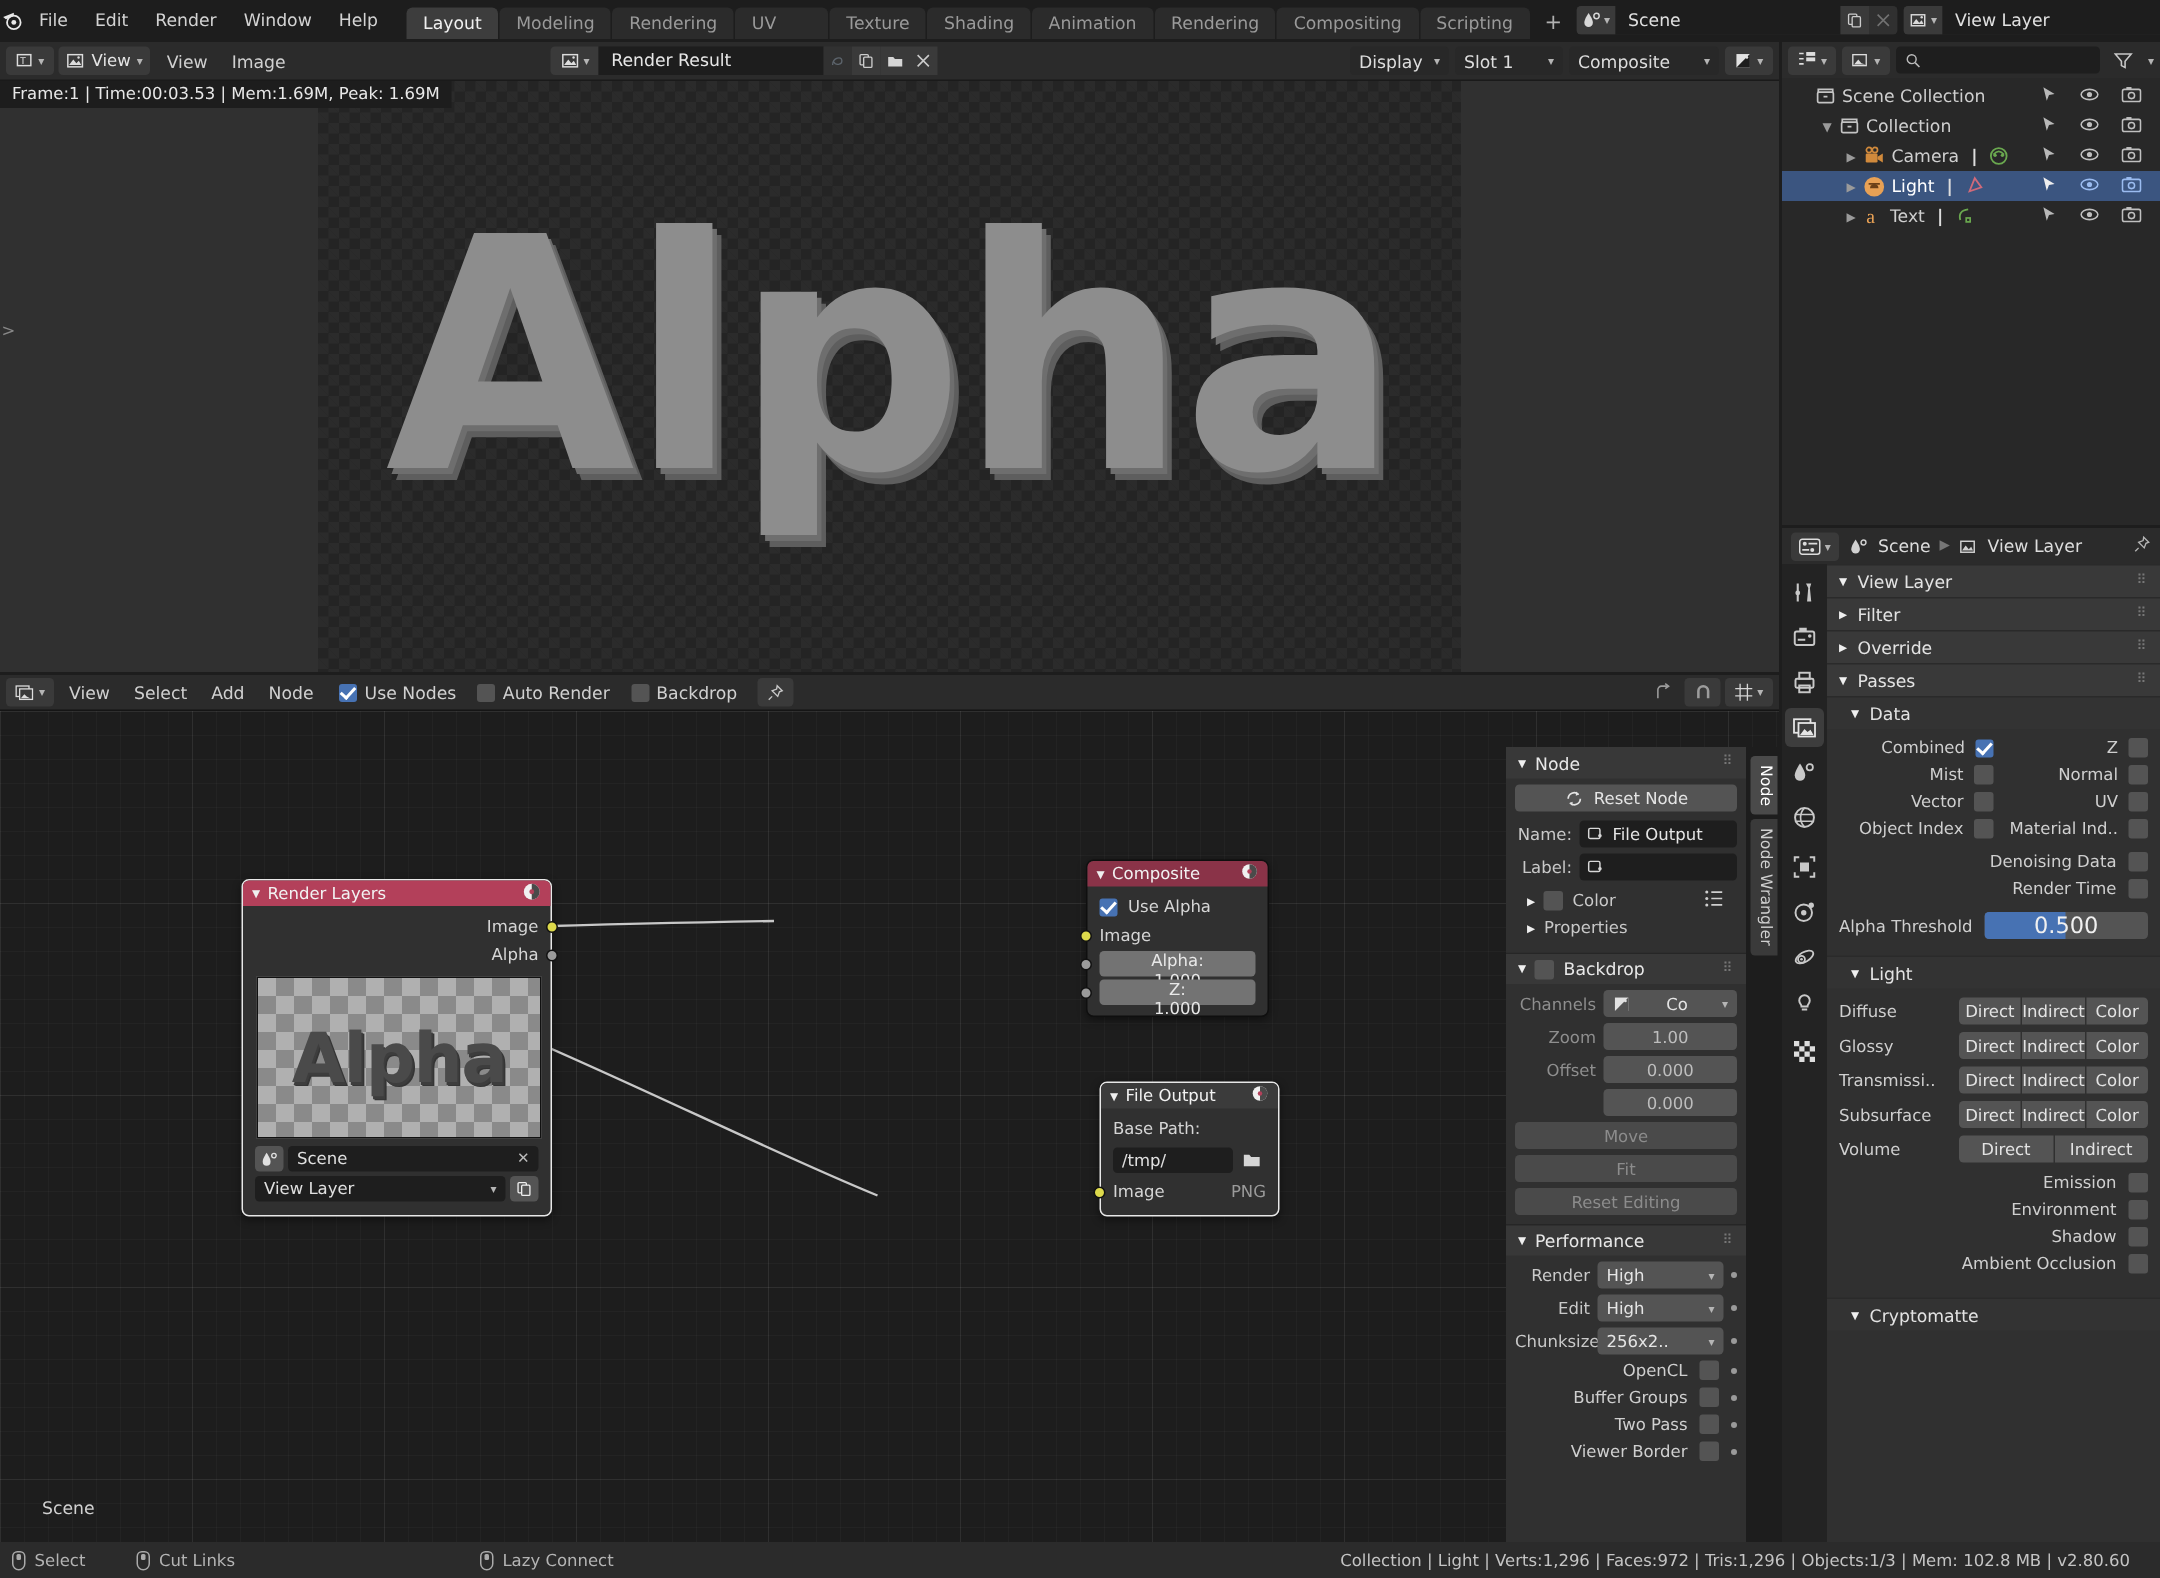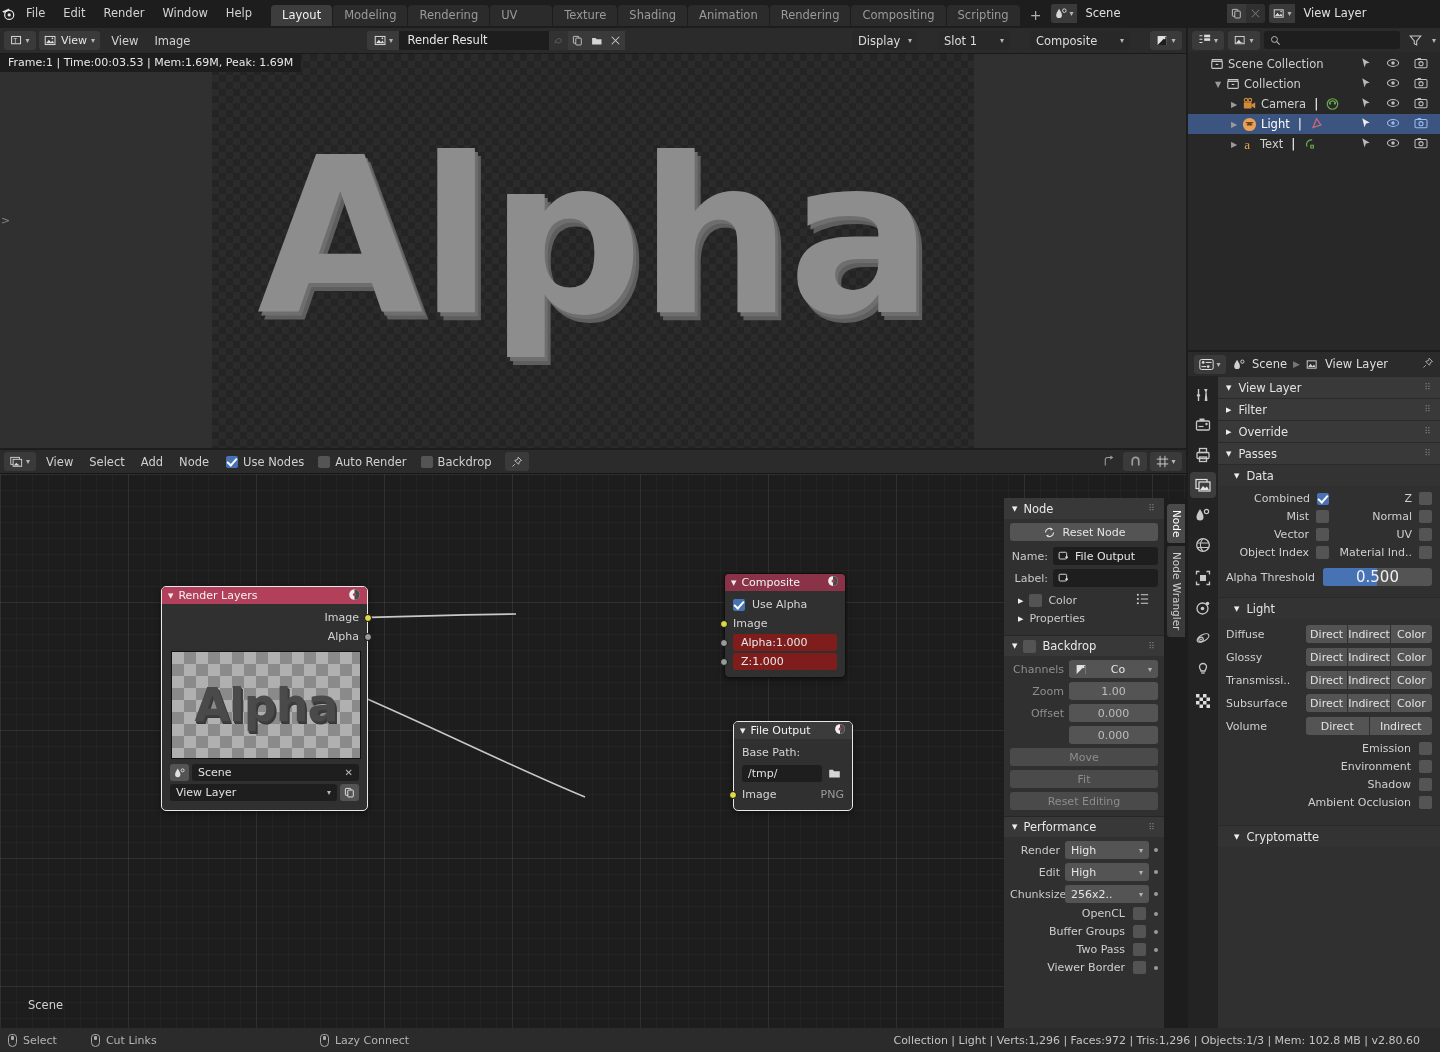--- a/index.html
+++ b/index.html
@@ -50,21 +50,21 @@
   .ie-header {
     height:26px; background:#2b2b2b; display:flex; align-items:center; padding:0 4px; gap:3px;
     border-bottom:1px solid #1a1a1a;
   }
   .ed-type-btn {
     height:19px; min-width:32px; background:#3a3a3a; border-radius:3px;
     display:flex; align-items:center; justify-content:center; gap:2px; padding:0 4px;
   }
   .hdr-menu { padding:0 8px; height:20px; line-height:20px; font-size:11.5px; color:#d0d0d0; border-radius:3px;}
   .view-pop { display:flex; align-items:center; background:#3a3a3a; border-radius:3px; height:19px; padding:0 5px; gap:4px;}
-  .ie-right { margin-left:auto; display:flex; align-items:center; gap:20px; }
+  .ie-right { margin-left:auto; display:flex; align-items:center; gap:4px; }
   .dd {
     height:19px; background:#282828; border-radius:3px; display:flex; align-items:center;
     padding:0 6px; font-size:11.5px; color:#ddd; gap:6px; justify-content:space-between;
   }
   .chev { font-size:8px; color:#b5b5b5; }
   .ie-canvas { position:relative; width:100%; height:394px; background:#303030; overflow:hidden; }
   .checker {
     position:absolute; left:212px; top:0; width:762px; height:394px;
     background-image:
       linear-gradient(45deg,#2b2b2b 25%, transparent 25%, transparent 75%, #2b2b2b 75%),
@@ -145,22 +145,22 @@
     font-size:46px; font-weight:700; color:#4a4a4a; letter-spacing:-1px;
     text-shadow:1px 2px 0 #3d3d3d, 2px 3px 0 #353535;
   }
   .nrow { display:flex; align-items:center; margin:3px 8px; gap:3px; }
   .nfield {
     flex:1; height:17px; background:#1e1e1e; border-radius:3px; display:flex; align-items:center;
     padding:0 6px; font-size:11px; color:#e0e0e0; justify-content:space-between;
   }
   .nbtn-sm { width:19px; height:17px; background:#545454; border-radius:3px; display:flex;align-items:center;justify-content:center;}
   .nslider {
-    height:17px; background:#7f1d1d; border-radius:3px; display:flex; align-items:center;
-    padding:0 8px; font-size:11px; color:#e8e8e8; margin:2px 8px 2px 10px;
+    height:17px; background:#737373; border-radius:3px; display:flex; align-items:center;
+    justify-content:space-between; padding:0 8px; font-size:11px; color:#e8e8e8; margin:2px 8px 2px 10px;flex-direction:column;
   }
   svg.links { position:absolute; left:0; top:0; width:100%; height:100%; pointer-events:none; }
 
   
   .npanel { position:absolute; right:22px; top:24px; width:160px; height:554px; background:#303030; overflow:hidden;}
   .ptabs { position:absolute; right:0; top:24px; width:22px; height:554px; background:#1d1d1d; padding-top:6px;}
   .ptab {
     width:18px; margin:0 0 3px 3px; background:#3a3a3a; border-radius:3px 0 0 3px;
     writing-mode:vertical-rl; text-orientation:mixed; font-size:10.5px; color:#cfcfcf;
     padding:6px 2px; text-align:center;
@@ -1104,20 +1104,30 @@
               <div class="half">
                 <span>Object Index</span>
                 <span class="csq"></span>
               </div>
               <div class="half">
                 <span>Material Ind..</span>
                 <span class="csq"></span>
               </div>
             </div>
           </div>
+        <div id="data-extra" style="margin-top:9px;">
+            <div class="rr">
+              <span>Denoising Data</span>
+              <span class="csq"></span>
+            </div>
+            <div class="rr">
+              <span>Render Time</span>
+              <span class="csq"></span>
+            </div>
+          </div>
         <div class="r2" style="margin-top:9px;gap:8px;">
           <span style="white-space:nowrap;">Alpha Threshold</span>
           <div class="tslider">
             <div class="fill" id="alpha-fill" style="width: 50%;"></div>
             <span>0.500</span>
           </div>
         </div>
       </div>
 
       <div class="sec-hdr sub">

